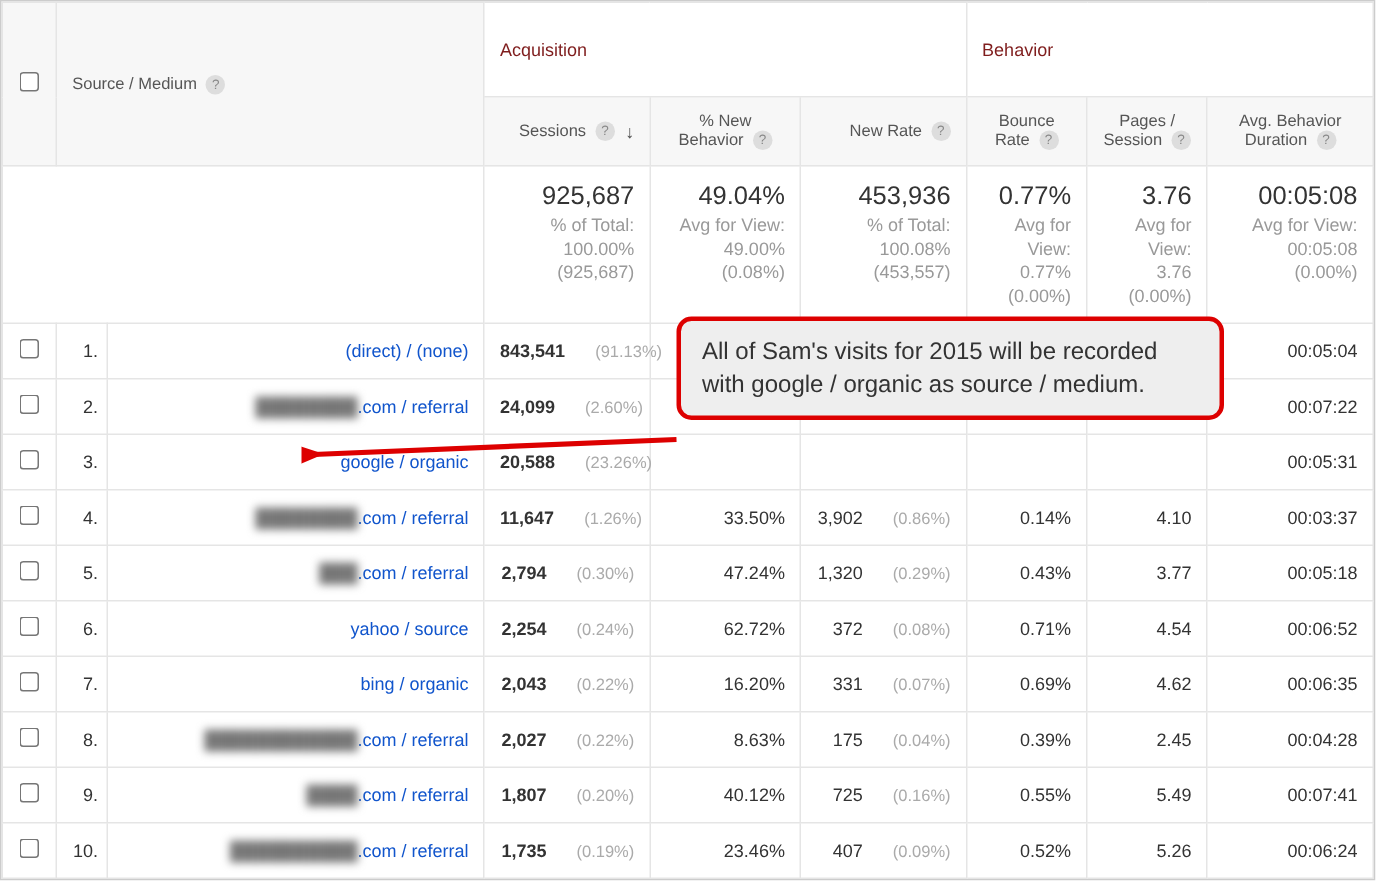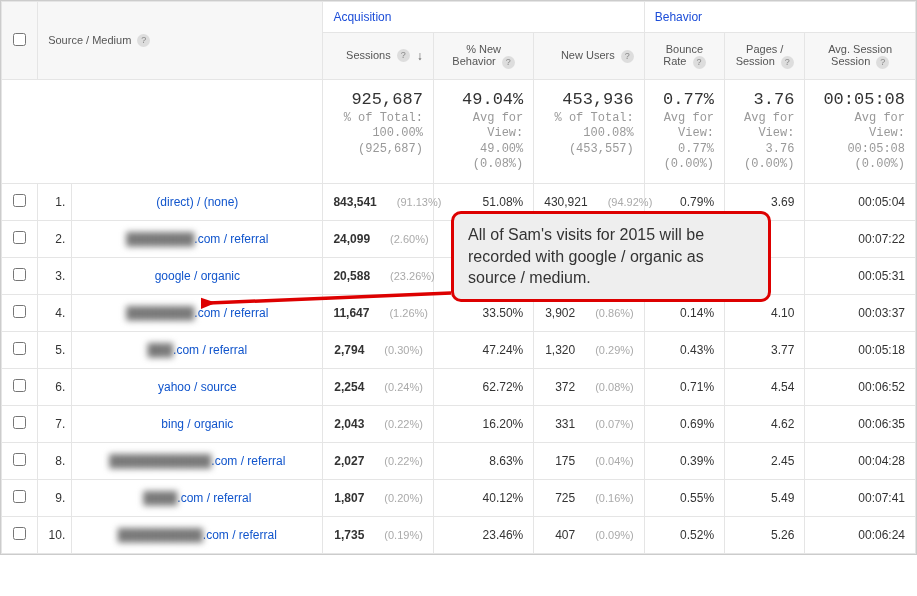--- a/index.html
+++ b/index.html
@@ -1,36 +1,36 @@
 <!DOCTYPE html>
 <html><head>
 <meta charset="utf-8">
 <style>
 * { box-sizing: border-box; margin: 0; padding: 0; }
 body { font-family: Arial, sans-serif; font-size: 12px; color: #333; background: #fff; width: 917px; }
 table { border-collapse: collapse; width: 100%; table-layout: fixed; }
 th, td { border: 1px solid #e5e5e5; }
-.hdr-group { background: #fff; font-size: 12px; font-weight: normal; text-align: left; padding: 8px 10px; color: #1d4ed8; }
+.hdr-group { background: #fff; font-size: 12px; font-weight: normal; text-align: left; padding: 24px 10px; color: #7f1d1d; }
 .hdr-col { background: #f7f7f7; font-size: 11px; font-weight: normal; text-align: right; padding: 10px 10px; color: #555; vertical-align: middle; }
 .hdr-col.left { text-align: left; }
 .help-icon { display: inline-block; width: 13px; height: 13px; border-radius: 50%; background: #ddd; color: #888; font-size: 9px; line-height: 13px; text-align: center; margin-left: 3px; vertical-align: middle; }
 .sort-icon { display: inline-block; margin-left: 4px; color: #555; font-size: 12px; vertical-align: middle; }
-.summary td { text-align: right; padding: 10px 10px; font-size: 11px; vertical-align: top; font-family: Liberation Mono, monospace; }
+.summary td { text-align: right; padding: 10px 10px; font-size: 11px; vertical-align: top; }
 .summary .big { font-size: 17px; color: #333; display: block; margin-bottom: 2px; }
 .summary .sub { color: #999; font-size: 12px; line-height: 1.3; display: block; }
 .tcell { text-align: right; padding: 10px 10px; font-size: 12px; }
-.tcell.left { text-align: center; }
+.tcell.left { text-align: right; }
 .num { text-align: right; padding-right: 6px; color: #333; }
 .link { color: #1155cc; }
 .pct { color: #aaa; font-size: 11px; margin-left: 4px; padding-left: 16px; }
 .bold { font-weight: bold; }
 .chk { width: 36px; text-align: center; }
 input[type=checkbox] { width: 13px; height: 13px; }
 .blur { filter: blur(3px); color: #777; }
-.callout-wrap { position: absolute; left: 450px; top: 210px; width: 320px; z-index: 10; }
+.callout-wrap { position: absolute; left: 450px; top: 210px; width: 365px; z-index: 10; }
 .callout { background: #eee; border: 3px solid #d00; border-radius: 10px; padding: 10px 14px; font-size: 16px; color: #333; line-height: 1.35; }
 .arrow { position: absolute; left: 200px; top: 288px; z-index: 9; }
 .wrap { position: relative; border: 1px solid #ccc; width: 917px; }
 </style>
 </head>
 <body>
 <div class="wrap">
 
 <table>
 <colgroup>
@@ -58,33 +58,33 @@
   <th class="hdr-col">
     <span>Sessions</span>
     <span class="help-icon">?</span>
     <span class="sort-icon">↓</span>
   </th>
   <th class="hdr-col" style="text-align:center">
     <span>% New Behavior</span>
     <span class="help-icon">?</span>
   </th>
   <th class="hdr-col">
-    <span>New Users</span>
+    <span>New Rate</span>
     <span class="help-icon">?</span>
   </th>
   <th class="hdr-col" style="text-align:center">
     <span>Bounce Rate</span>
     <span class="help-icon">?</span>
   </th>
   <th class="hdr-col" style="text-align:center">
     <span>Pages / Session</span>
     <span class="help-icon">?</span>
   </th>
   <th class="hdr-col" style="text-align:center">
-    <span>Avg. Session Session</span>
+    <span>Avg. Behavior Duration</span>
     <span class="help-icon">?</span>
   </th>
 </tr>
 </thead>
 <tbody>
 <tr class="summary">
   <td colspan="3"></td>
   <td>
             <span class="big">925,687</span>
             <span class="sub">% of Total:</span>

